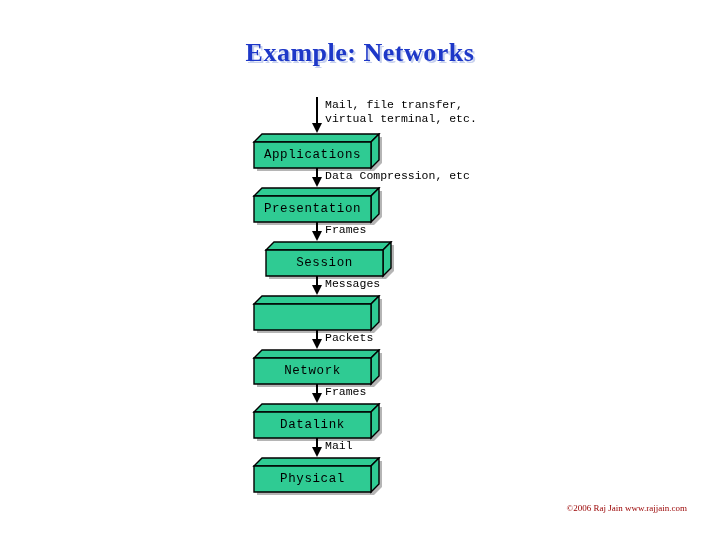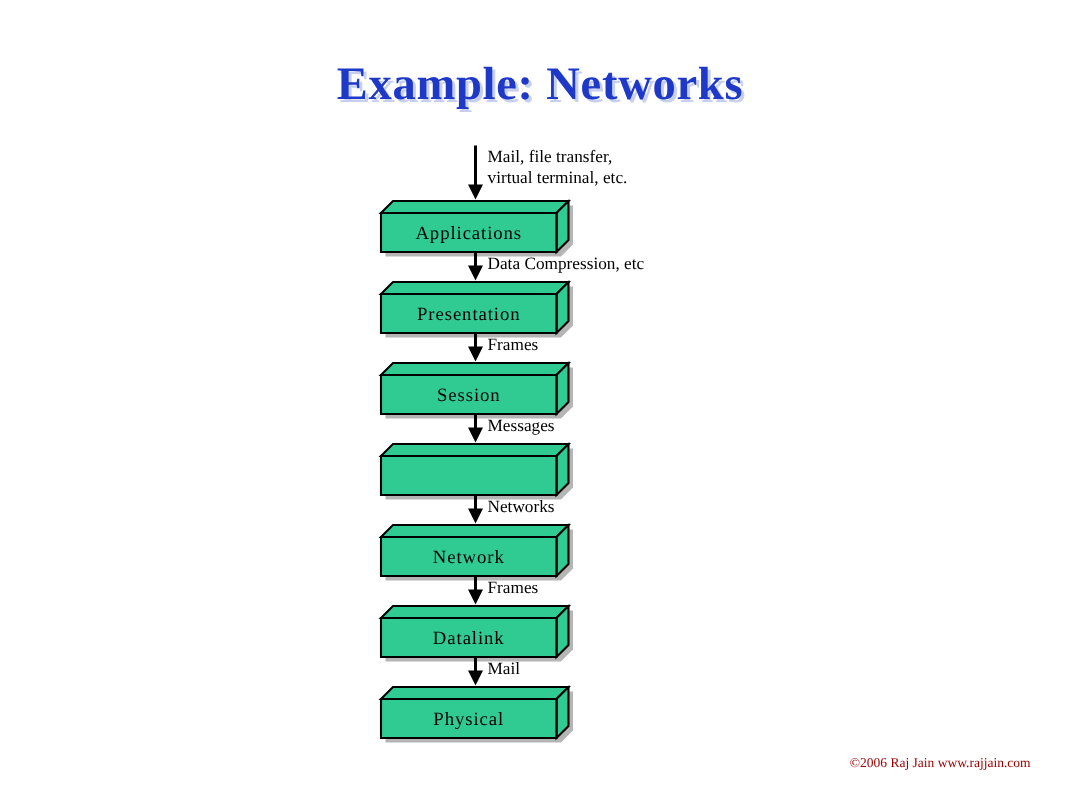--- a/index.html
+++ b/index.html
@@ -11,27 +11,27 @@
     overflow: hidden;
     font-family: "Liberation Serif", "DejaVu Serif", serif;
   }
   .title {
     position: absolute;
     top: 38px;
     left: 0;
     width: 100%;
     margin: 0;
     text-align: center;
-    font-size: 31px;
+    font-size: 26px;
     font-weight: bold;
     color: var(--title-blue, #1E38C8);
     text-shadow: 2px 2px 0 var(--title-shadow, #C6D0EE);
     letter-spacing: 0.5px;
   }
-  .diagram { position: absolute; left: 0; top: 0; width: 720px; height: 540px; }
+  .diagram { position: absolute; left: 0; top: 0; width: 720px; height: 540px; font-family: Liberation Mono, monospace; }
   .layer { position: absolute; left: 0; top: 0; }
   .arrow-line {
     position: absolute;
     width: 2px;
     background: #000000;
   }
   .arrow-head {
     position: absolute;
     width: 0; height: 0;
     border-left: 5px solid transparent;
@@ -122,21 +122,21 @@
       <span class="box-label">Presentation</span>
     </div>
   </div>
 
   <div class="layer">
     <span class="arrow-line" style="left: 316px; top: 222px; height: 10px;"></span>
     <span class="arrow-head" style="left: 312px; top: 231px;"></span>
     <div class="arrow-label" style="left: 325px; top: 223px;">
           <div>Frames</div>
         </div>
-    <div class="box3d" style="left: 252px; top: 241px;">
+    <div class="box3d" style="left: 264px; top: 241px;">
       <svg width="132" height="40" viewBox="0 0 132 40">
         <polygon class="box-shadow-shape" points="5,12 13,4 130,4 130,30 122,38 5,38"></polygon>
         <polygon class="box-face-top" points="2,9 10,1 127,1 119,9"></polygon>
         <polygon class="box-face-side" points="119,9 127,1 127,27 119,35"></polygon>
         <polygon class="box-face-front" points="2,9 119,9 119,35 2,35"></polygon>
       </svg>
       <span class="box-label">Session</span>
     </div>
   </div>
 
@@ -153,21 +153,21 @@
         <polygon class="box-face-side" points="119,9 127,1 127,27 119,35"></polygon>
         <polygon class="box-face-front" points="2,9 119,9 119,35 2,35"></polygon>
       </svg>
     </div>
   </div>
 
   <div class="layer">
     <span class="arrow-line" style="left: 316px; top: 330px; height: 10px;"></span>
     <span class="arrow-head" style="left: 312px; top: 339px;"></span>
     <div class="arrow-label" style="left: 325px; top: 331px;">
-          <div>Networks</div>
+          <div>Packets</div>
         </div>
     <div class="box3d" style="left: 252px; top: 349px;">
       <svg width="132" height="40" viewBox="0 0 132 40">
         <polygon class="box-shadow-shape" points="5,12 13,4 130,4 130,30 122,38 5,38"></polygon>
         <polygon class="box-face-top" points="2,9 10,1 127,1 119,9"></polygon>
         <polygon class="box-face-side" points="119,9 127,1 127,27 119,35"></polygon>
         <polygon class="box-face-front" points="2,9 119,9 119,35 2,35"></polygon>
       </svg>
       <span class="box-label">Network</span>
     </div>

